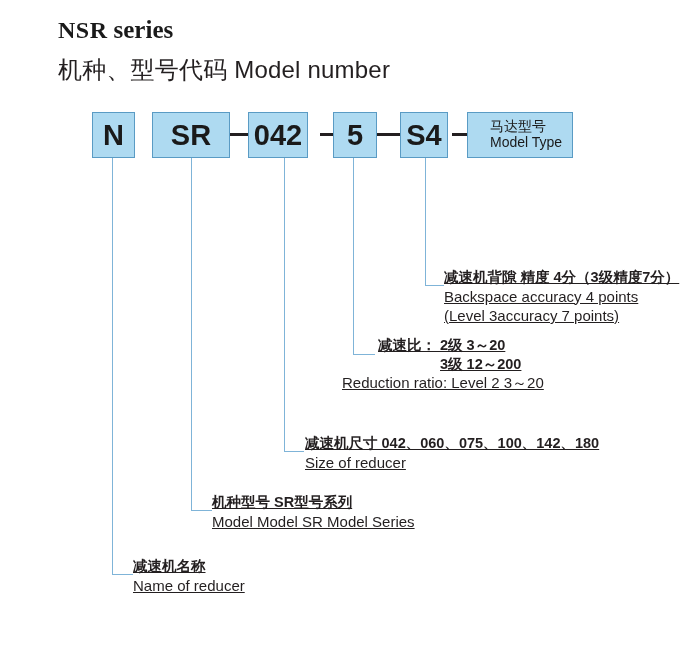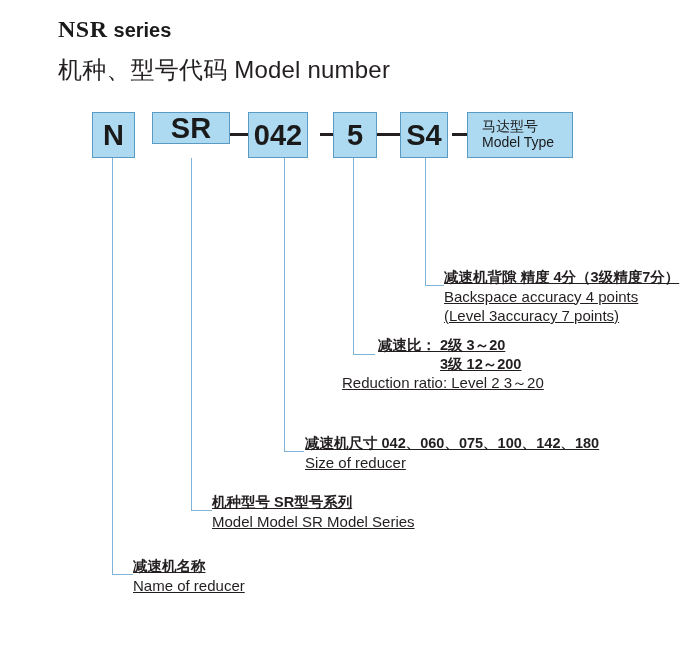--- a/index.html
+++ b/index.html
@@ -24,23 +24,23 @@
     white-space: nowrap;
   }
   #title-main {
     font-family: "Liberation Serif", "DejaVu Serif", serif;
     font-weight: bold;
     font-size: 24px;
     letter-spacing: 0.5px;
     color: #1a1a1a;
   }
   #title-sub {
-    font-family: Liberation Sans, sans-serif;
-    font-weight: bold;
-    font-size: 20px;
+    font-family: Liberation Serif, serif;
+    font-weight: bold;
+    font-size: 25px;
     color: #1a1a1a;
     margin-left: 6px;
   }
   #subtitle {
     position: absolute;
     left: 58px;
     top: 54px;
     font-size: 24px;
     color: #231f20;
     white-space: nowrap;
@@ -55,39 +55,39 @@
     border: 1px solid #5a9bc4;
     display: flex;
     align-items: center;
     justify-content: center;
     font-weight: bold;
     font-size: 29px;
     color: #1a1a1a;
     line-height: 1;
   }
   #box-n   { left: 92px;  top: 112px; width: 43px; height: 46px; }
-  #box-sr  { left: 152px; top: 112px; width: 78px; height: 32px; }
+  #box-sr  { left: 152px; top: 112px; width: 78px; height: 46px; }
   #box-042 { left: 248px; top: 112px; width: 60px; height: 46px; }
   #box-5   { left: 333px; top: 112px; width: 44px; height: 46px; }
   #box-s4  { left: 400px; top: 112px; width: 48px; height: 46px; }
 
   #box-model-type {
     position: absolute;
     left: 467px;
     top: 112px;
     width: 106px;
     height: 46px;
     box-sizing: border-box;
     background: #aedaf1;
     border: 1px solid #5a9bc4;
     display: flex;
     flex-direction: column;
     align-items: flex-start;
     justify-content: center;
-    padding-left: 14px;
+    padding-left: 22px;
     line-height: 1.12;
   }
   #box-model-type span {
     font-size: 14px;
     color: #1a1a1a;
     white-space: nowrap;
   }
 
   
   .hconn {

